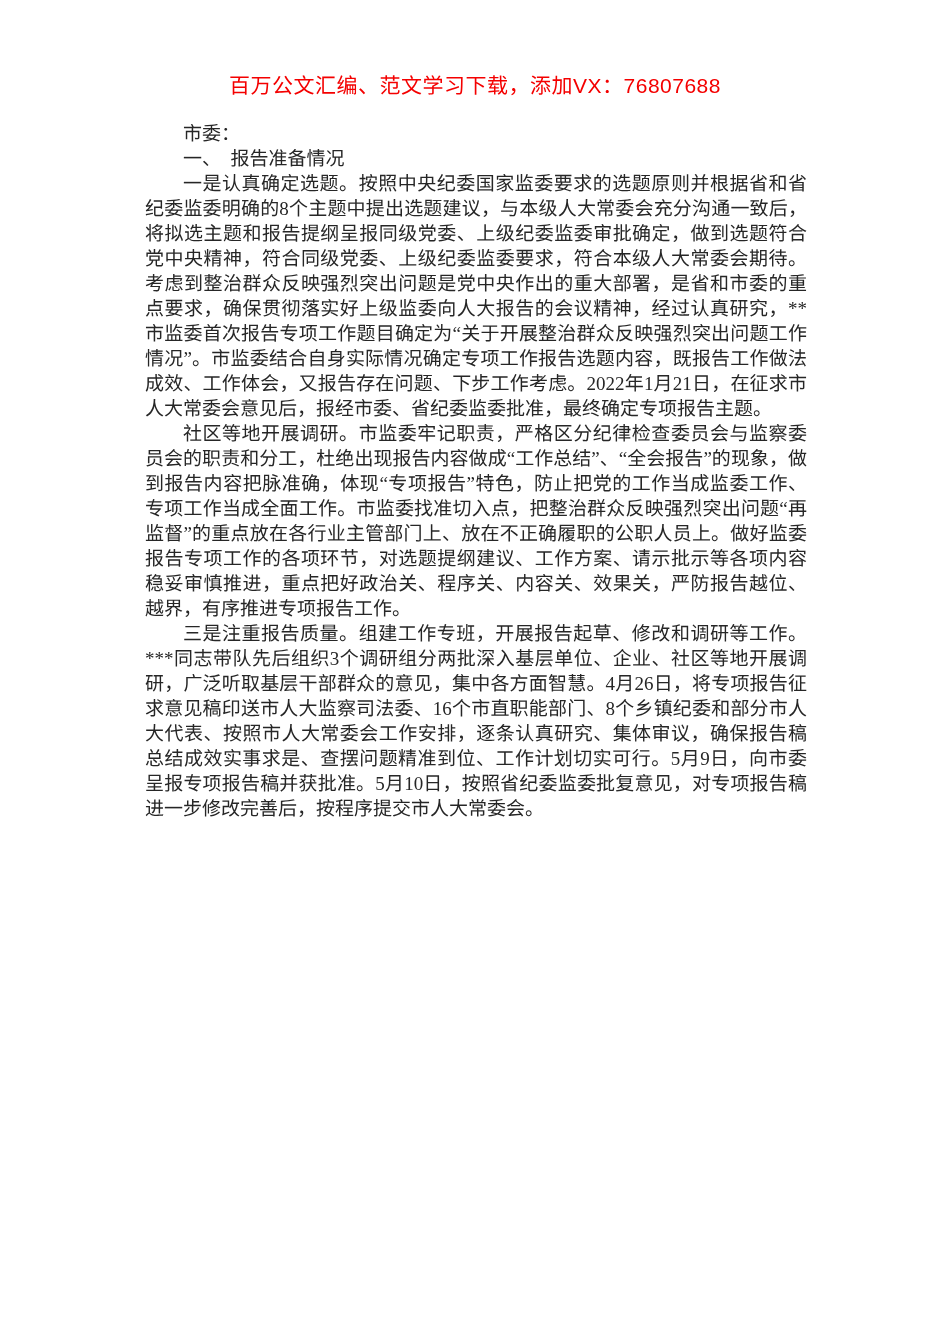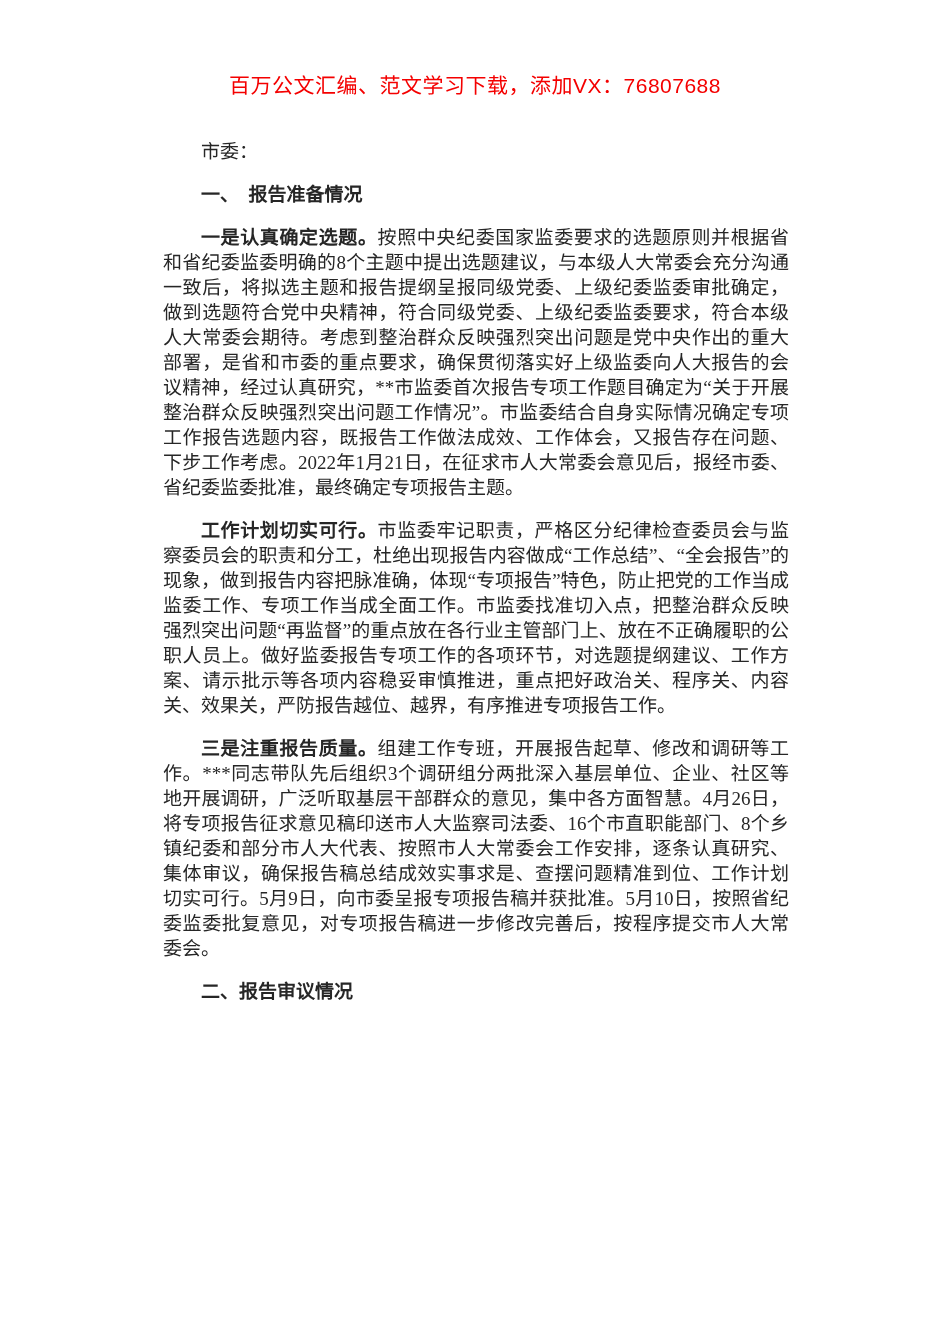--- a/index.html
+++ b/index.html
@@ -32,29 +32,29 @@
     position: absolute;
     top: 121px;
     left: 145px;
     width: 662px;
     color: #262626;
     font-size: 19px;
     line-height: 25px;
     text-align: justify;
   }
   .para {
-    margin: 18px;
+    margin: 0;
     padding: 0;
     text-indent: 2em;
   }
   .heading {
-    font-weight: bold;
+    font-weight: normal;
   }
   .lead {
-    font-weight: bold;
+    font-weight: normal;
   }
 </style>
 </head>
 <body>
 
 <div class="page">
 
   <div class="promo-header">
     <span>百万公文汇编、范文学习下载，添加VX：76807688</span>
   </div>
@@ -69,27 +69,24 @@
     <p class="para heading">
       <span>一、　报告准备情况</span>
     </p>
 
 
     <p class="para">
       <span class="lead">一是认真确定选题。</span><span>按照中央纪委国家监委要求的选题原则并根据省和省纪委监委明确的8个主题中提出选题建议，与本级人大常委会充分沟通一致后，将拟选主题和报告提纲呈报同级党委、上级纪委监委审批确定，做到选题符合党中央精神，符合同级党委、上级纪委监委要求，符合本级人大常委会期待。考虑到整治群众反映强烈突出问题是党中央作出的重大部署，是省和市委的重点要求，确保贯彻落实好上级监委向人大报告的会议精神，经过认真研究，**市监委首次报告专项工作题目确定为“关于开展整治群众反映强烈突出问题工作情况”。市监委结合自身实际情况确定专项工作报告选题内容，既报告工作做法成效、工作体会，又报告存在问题、下步工作考虑。2022年1月21日，在征求市人大常委会意见后，报经市委、省纪委监委批准，最终确定专项报告主题。</span>
     </p>
 
     <p class="para">
-      <span class="lead">工作计划切实可行。</span><span>市监委牢记职责，严格区分纪律检查委员会与监察委员会的职责和分工，杜绝出现报告内容做成“工作总结”、“全会报告”的现象，做到报告内容把脉准确，体现“专项报告”特色，防止把党的工作当成监委工作、专项工作当成全面工作。市监委找准切入点，把整治群众反映强烈突出问题“再监督”的重点放在各行业主管部门上、放在不正确履职的公职人员上。做好监委报告专项工作的各项环节，对选题提纲建议、工作方案、请示批示等各项内容稳妥审慎推进，重点把好政治关、程序关、内容关、效果关，严防报告越位、越界，有序推进专项报告工作。</span>
+      <span class="lead">社区等地开展调研。</span><span>市监委牢记职责，严格区分纪律检查委员会与监察委员会的职责和分工，杜绝出现报告内容做成“工作总结”、“全会报告”的现象，做到报告内容把脉准确，体现“专项报告”特色，防止把党的工作当成监委工作、专项工作当成全面工作。市监委找准切入点，把整治群众反映强烈突出问题“再监督”的重点放在各行业主管部门上、放在不正确履职的公职人员上。做好监委报告专项工作的各项环节，对选题提纲建议、工作方案、请示批示等各项内容稳妥审慎推进，重点把好政治关、程序关、内容关、效果关，严防报告越位、越界，有序推进专项报告工作。</span>
     </p>
 
     <p class="para">
       <span class="lead">三是注重报告质量。</span><span>组建工作专班，开展报告起草、修改和调研等工作。***同志带队先后组织3个调研组分两批深入基层单位、企业、社区等地开展调研，广泛听取基层干部群众的意见，集中各方面智慧。4月26日，将专项报告征求意见稿印送市人大监察司法委、16个市直职能部门、8个乡镇纪委和部分市人大代表、按照市人大常委会工作安排，逐条认真研究、集体审议，确保报告稿总结成效实事求是、查摆问题精准到位、工作计划切实可行。5月9日，向市委呈报专项报告稿并获批准。5月10日，按照省纪委监委批复意见，对专项报告稿进一步修改完善后，按程序提交市人大常委会。</span>
     </p>
 
-    <p class="para heading">
-      <span>二、报告审议情况</span>
-    </p>
 
 
   </div>
 
 </div>
 
 </body></html>

